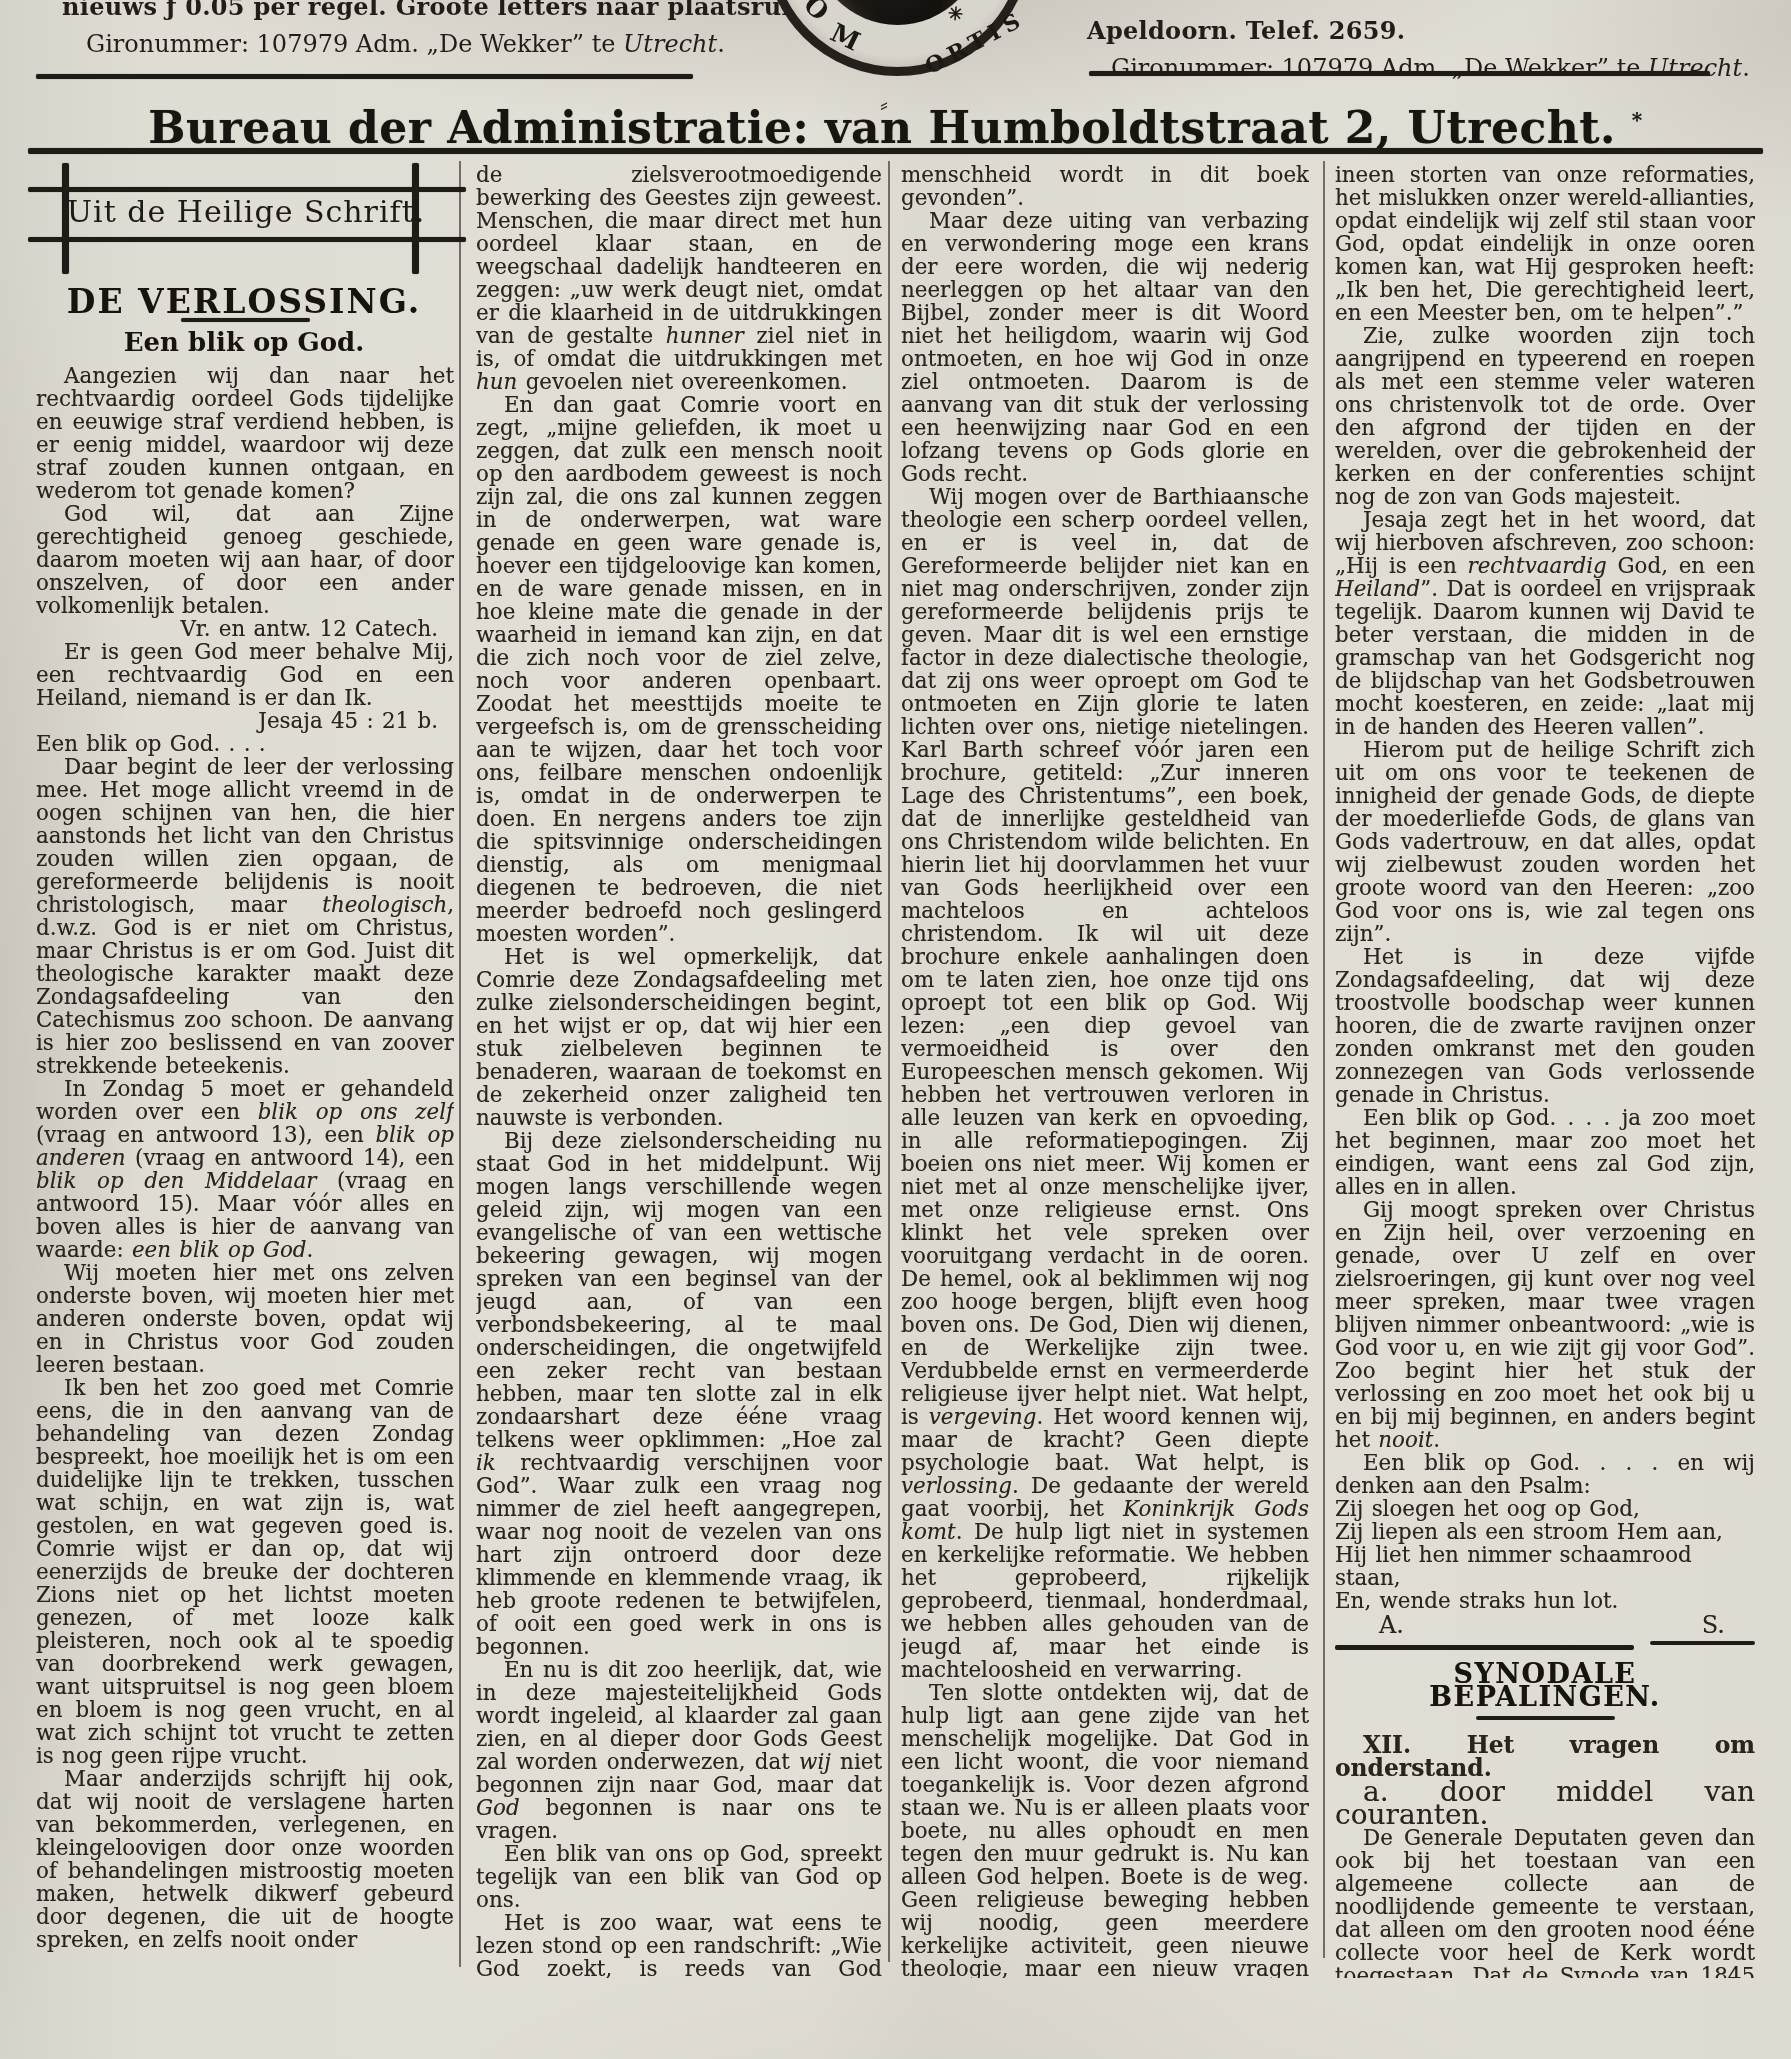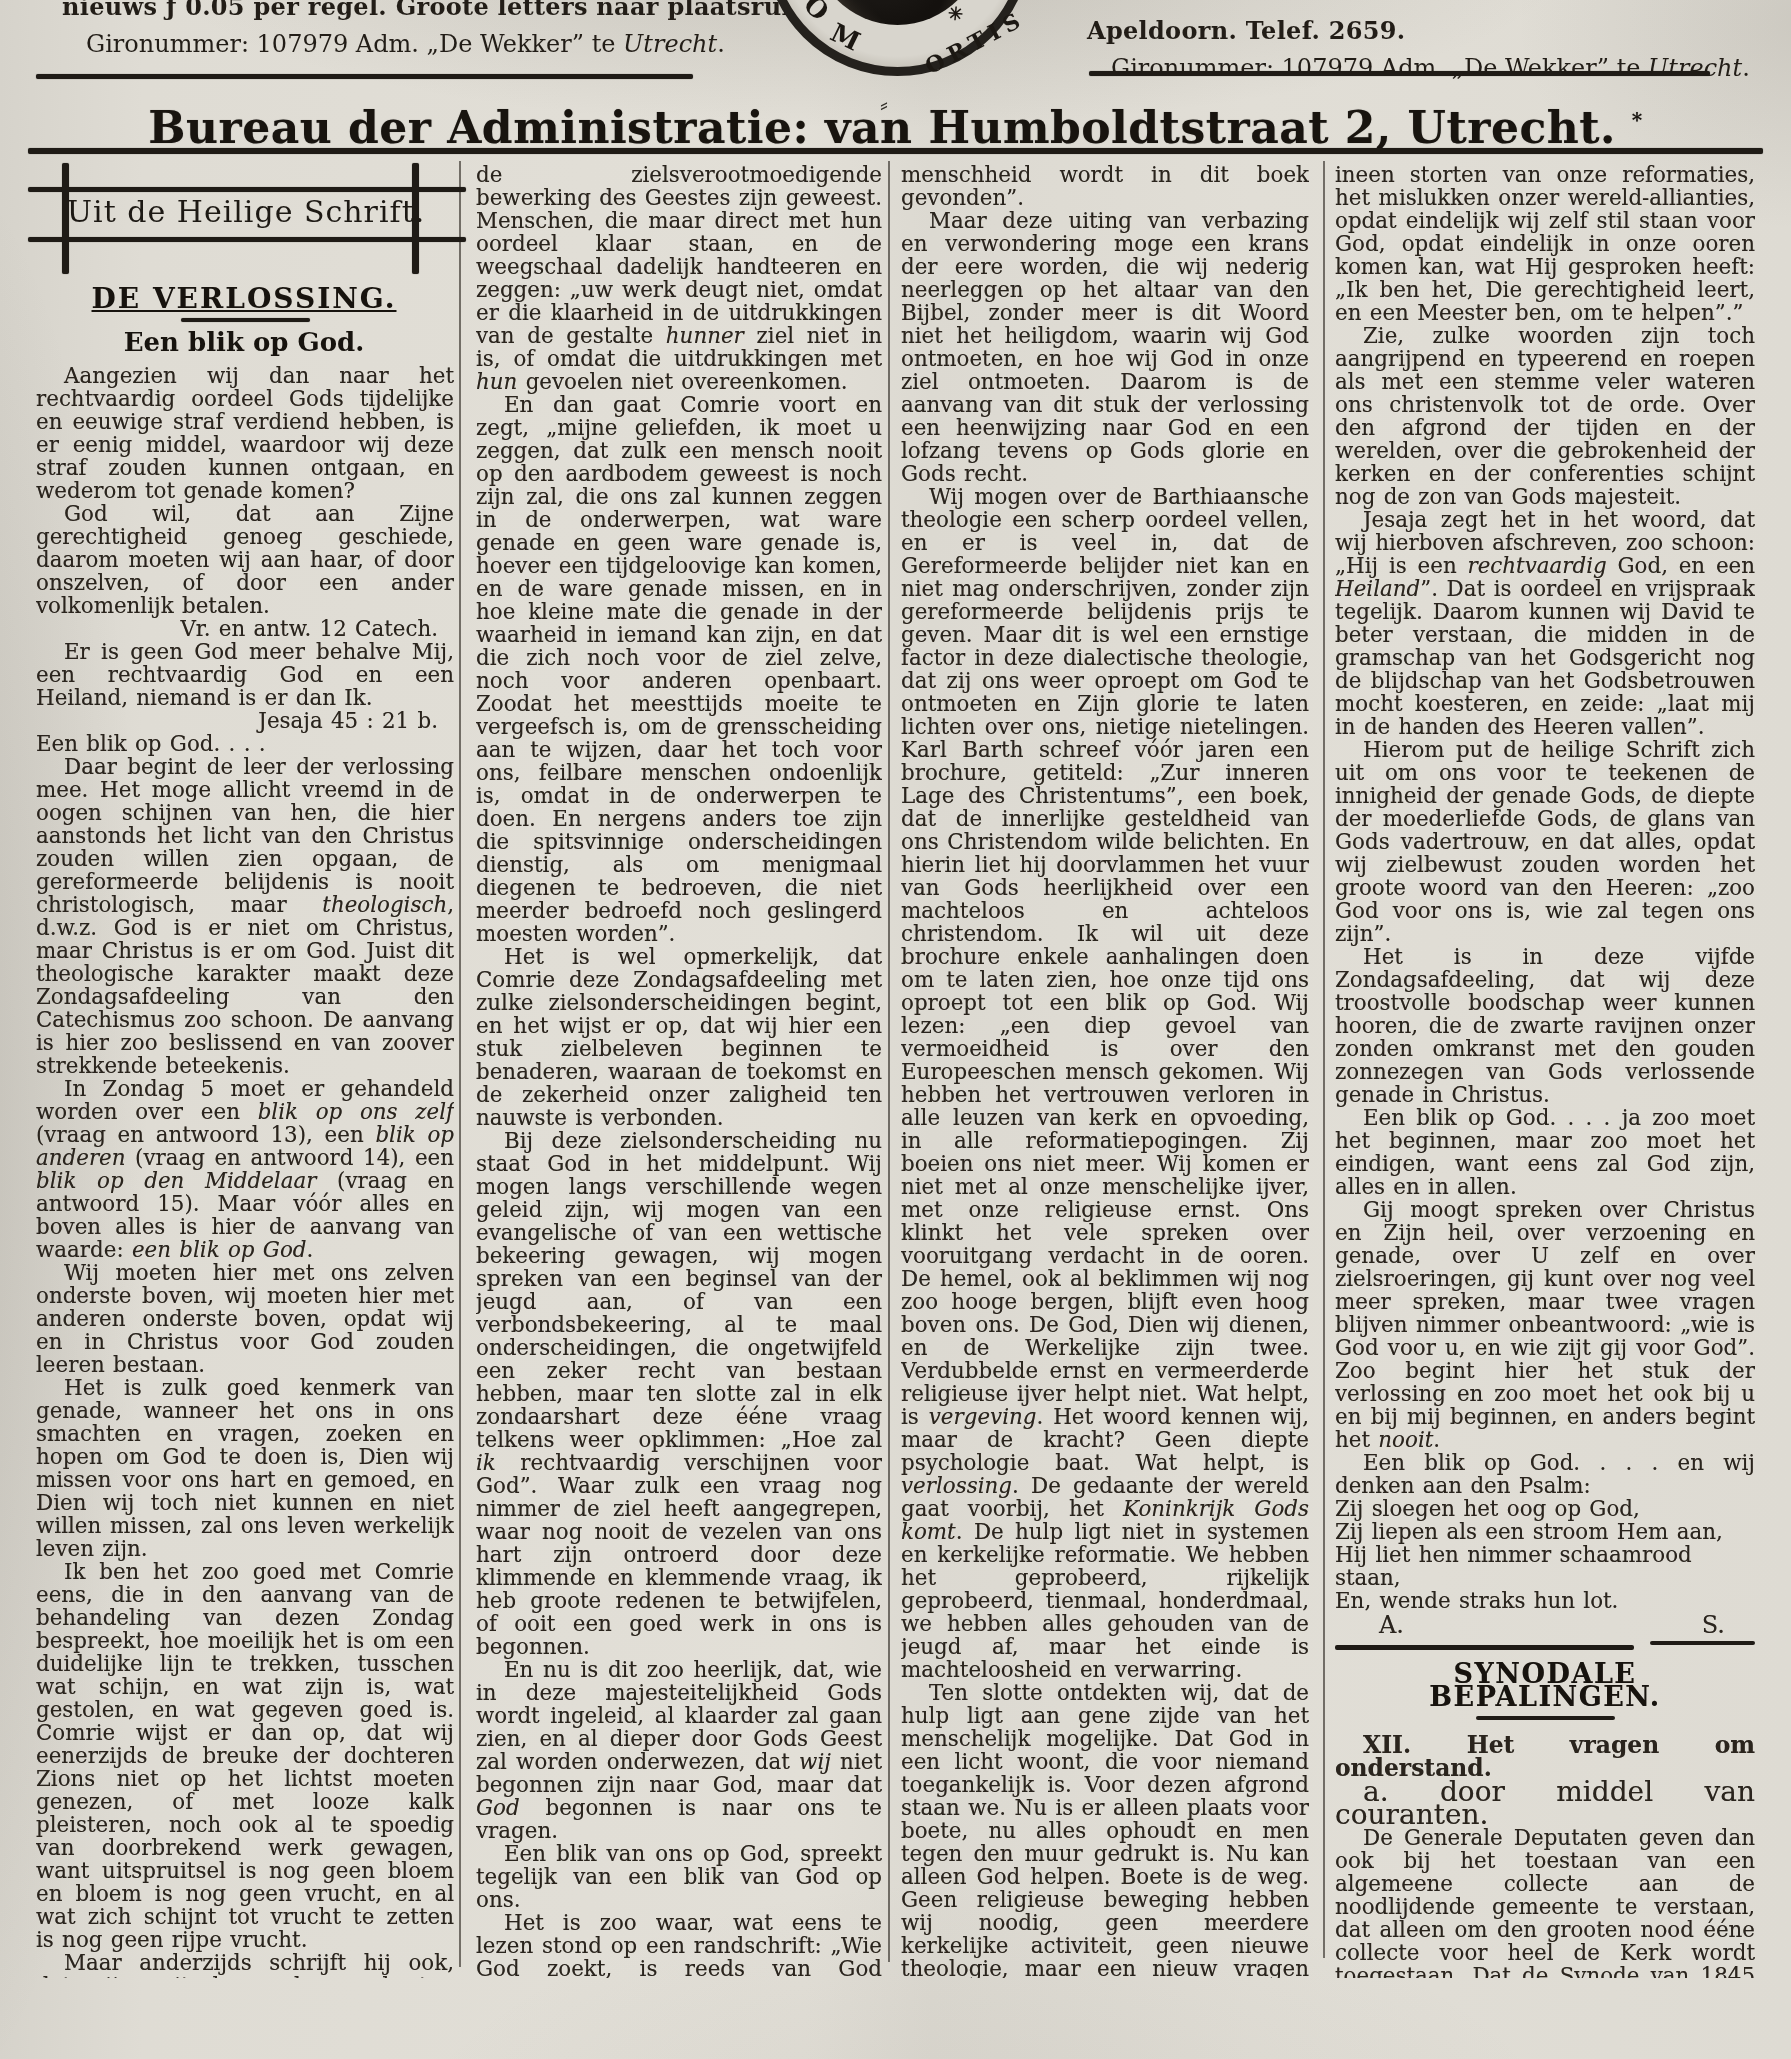--- a/index.html
+++ b/index.html
@@ -36,21 +36,21 @@
   .squiggle{position:absolute;font-size:24px;color:#33302a;}
   
   .masthead{position:absolute;left:0;width:1791px;top:102px;text-align:center;
             font-size:44px;font-weight:bold;letter-spacing:0.5px;color:#18140f;
             text-shadow:0 0 1px rgba(0,0,0,.35);}
   .masthead sup{font-size:20px;}
   
   .kicker{position:absolute;left:40px;width:412px;top:194px;text-align:center;
           font-size:30px;letter-spacing:1px;color:#1d1914;}
   .art-title{position:absolute;left:36px;width:416px;top:282px;text-align:center;
-             font-size:28px;font-weight:bold;letter-spacing:2px;color:#17130e;text-decoration:underline;}
+             font-size:33px;font-weight:bold;letter-spacing:2px;color:#17130e;}
   .art-sub{position:absolute;left:36px;width:416px;top:327px;text-align:center;
            font-size:26px;font-weight:bold;color:#17130e;}
   
   .col{position:absolute;font-size:21.4px;line-height:23px;text-align:justify;
        color:#2a241d;overflow:hidden;word-spacing:1.5px;hyphens:auto;
        text-shadow:0 0 0.5px rgba(30,25,20,.4);}
   .col p{margin:0;text-indent:28px;}
   .col p.p0{text-indent:0;}
   .col p.pr{text-align:right;text-indent:0;padding-right:16px;}
   .col p.verse{text-indent:0;text-align:left;}
@@ -115,21 +115,20 @@
   <div class="col" style="left:36px;top:364px;width:418px;height:1614px;">
     <p class="p">Aangezien wij dan naar het rechtvaardig oordeel Gods tijdelijke en eeuwige straf verdiend hebben, is er eenig middel, waardoor wij deze straf zouden kunnen ontgaan, en wederom tot genade komen?</p>
     <p class="p">God wil, dat aan Zijne gerechtigheid genoeg geschiede, daarom moeten wij aan haar, of door onszelven, of door een ander volkomenlijk betalen.</p>
     <p class="pr">Vr. en antw. 12 Catech.</p>
     <p class="p">Er is geen God meer behalve Mij, een rechtvaardig God en een Heiland, niemand is er dan Ik.</p>
     <p class="pr">Jesaja 45 : 21 b.</p>
     <p class="p0">Een blik op God. . . .</p>
     <p class="p">Daar begint de leer der verlossing mee. Het moge allicht vreemd in de oogen schijnen van hen, die hier aanstonds het licht van den Christus zouden willen zien opgaan, de gereformeerde belijdenis is nooit christologisch, maar <i>theologisch</i>, d.w.z. God is er niet om Christus, maar Christus is er om God. Juist dit theologische karakter maakt deze Zondagsafdeeling van den Catechismus zoo schoon. De aanvang is hier zoo beslissend en van zoover strekkende beteekenis.</p>
     <p class="p">In Zondag 5 moet er gehandeld worden over een <i>blik op ons zelf</i> (vraag en antwoord 13), een <i>blik op anderen</i> (vraag en antwoord 14), een <i>blik op den Middelaar</i> (vraag en antwoord 15). Maar vóór alles en boven alles is hier de aanvang van waarde: <i>een blik op God</i>.</p>
     <p class="p">Wij moeten hier met ons zelven onderste boven, wij moeten hier met anderen onderste boven, opdat wij en in Christus voor God zouden leeren bestaan.</p>
-    <p class="p">Het is zulk goed kenmerk van genade, wanneer het ons in ons smachten en vragen, zoeken en hopen om God te doen is, Dien wij missen voor ons hart en gemoed, en Dien wij toch niet kunnen en niet willen missen, zal ons leven werkelijk leven zijn.</p>
     <p class="p">Ik ben het zoo goed met Comrie eens, die in den aanvang van de behandeling van dezen Zondag bespreekt, hoe moeilijk het is om een duidelijke lijn te trekken, tusschen wat schijn, en wat zijn is, wat gestolen, en wat gegeven goed is. Comrie wijst er dan op, dat wij eenerzijds de breuke der dochteren Zions niet op het lichtst moeten genezen, of met looze kalk pleisteren, noch ook al te spoedig van doorbrekend werk gewagen, want uitspruitsel is nog geen bloem en bloem is nog geen vrucht, en al wat zich schijnt tot vrucht te zetten is nog geen rijpe vrucht.</p>
     <p class="p">Maar anderzijds schrijft hij ook, dat wij nooit de verslagene harten van bekommerden, verlegenen, en kleingeloovigen door onze woorden of behandelingen mistroostig moeten maken, hetwelk dikwerf gebeurd door degenen, die uit de hoogte spreken, en zelfs nooit onder</p>
   </div>
 
   <div class="col" style="left:476px;top:163px;width:406px;height:1815px;">
     <p class="p0">de zielsverootmoedigende bewerking des Geestes zijn geweest. Menschen, die maar direct met hun oordeel klaar staan, en de weegschaal dadelijk handteeren en zeggen: „uw werk deugt niet, omdat er die klaarheid in de uitdrukkingen van de gestalte <i>hunner</i> ziel niet in is, of omdat die uitdrukkingen met <i>hun</i> gevoelen niet overeenkomen.</p>
     <p class="p">En dan gaat Comrie voort en zegt, „mijne geliefden, ik moet u zeggen, dat zulk een mensch nooit op den aardbodem geweest is noch zijn zal, die ons zal kunnen zeggen in de onderwerpen, wat ware genade en geen ware genade is, hoever een tijdgeloovige kan komen, en de ware genade missen, en in hoe kleine mate die genade in der waarheid in iemand kan zijn, en dat die zich noch voor de ziel zelve, noch voor anderen openbaart. Zoodat het meesttijds moeite te vergeefsch is, om de grensscheiding aan te wijzen, daar het toch voor ons, feilbare menschen ondoenlijk is, omdat in de onderwerpen te doen. En nergens anders toe zijn die spitsvinnige onderscheidingen dienstig, als om menigmaal diegenen te bedroeven, die niet meerder bedroefd noch geslingerd moesten worden”.</p>
     <p class="p">Het is wel opmerkelijk, dat Comrie deze Zondagsafdeeling met zulke zielsonderscheidingen begint, en het wijst er op, dat wij hier een stuk zielbeleven beginnen te benaderen, waaraan de toekomst en de zekerheid onzer zaligheid ten nauwste is verbonden.</p>
     <p class="p">Bij deze zielsonderscheiding nu staat God in het middelpunt. Wij mogen langs verschillende wegen geleid zijn, wij mogen van een evangelische of van een wettische bekeering gewagen, wij mogen spreken van een beginsel van der jeugd aan, of van een verbondsbekeering, al te maal onderscheidingen, die ongetwijfeld een zeker recht van bestaan hebben, maar ten slotte zal in elk zondaarshart deze ééne vraag telkens weer opklimmen: „Hoe zal <i>ik</i> rechtvaardig verschijnen voor God”. Waar zulk een vraag nog nimmer de ziel heeft aangegrepen, waar nog nooit de vezelen van ons hart zijn ontroerd door deze klimmende en klemmende vraag, ik heb groote redenen te betwijfelen, of ooit een goed werk in ons is begonnen.</p>
     <p class="p">En nu is dit zoo heerlijk, dat, wie in deze majesteitelijkheid Gods wordt ingeleid, al klaarder zal gaan zien, en al dieper door Gods Geest zal worden onderwezen, dat <i>wij</i> niet begonnen zijn naar God, maar dat <i>God</i> begonnen is naar ons te vragen.</p>

